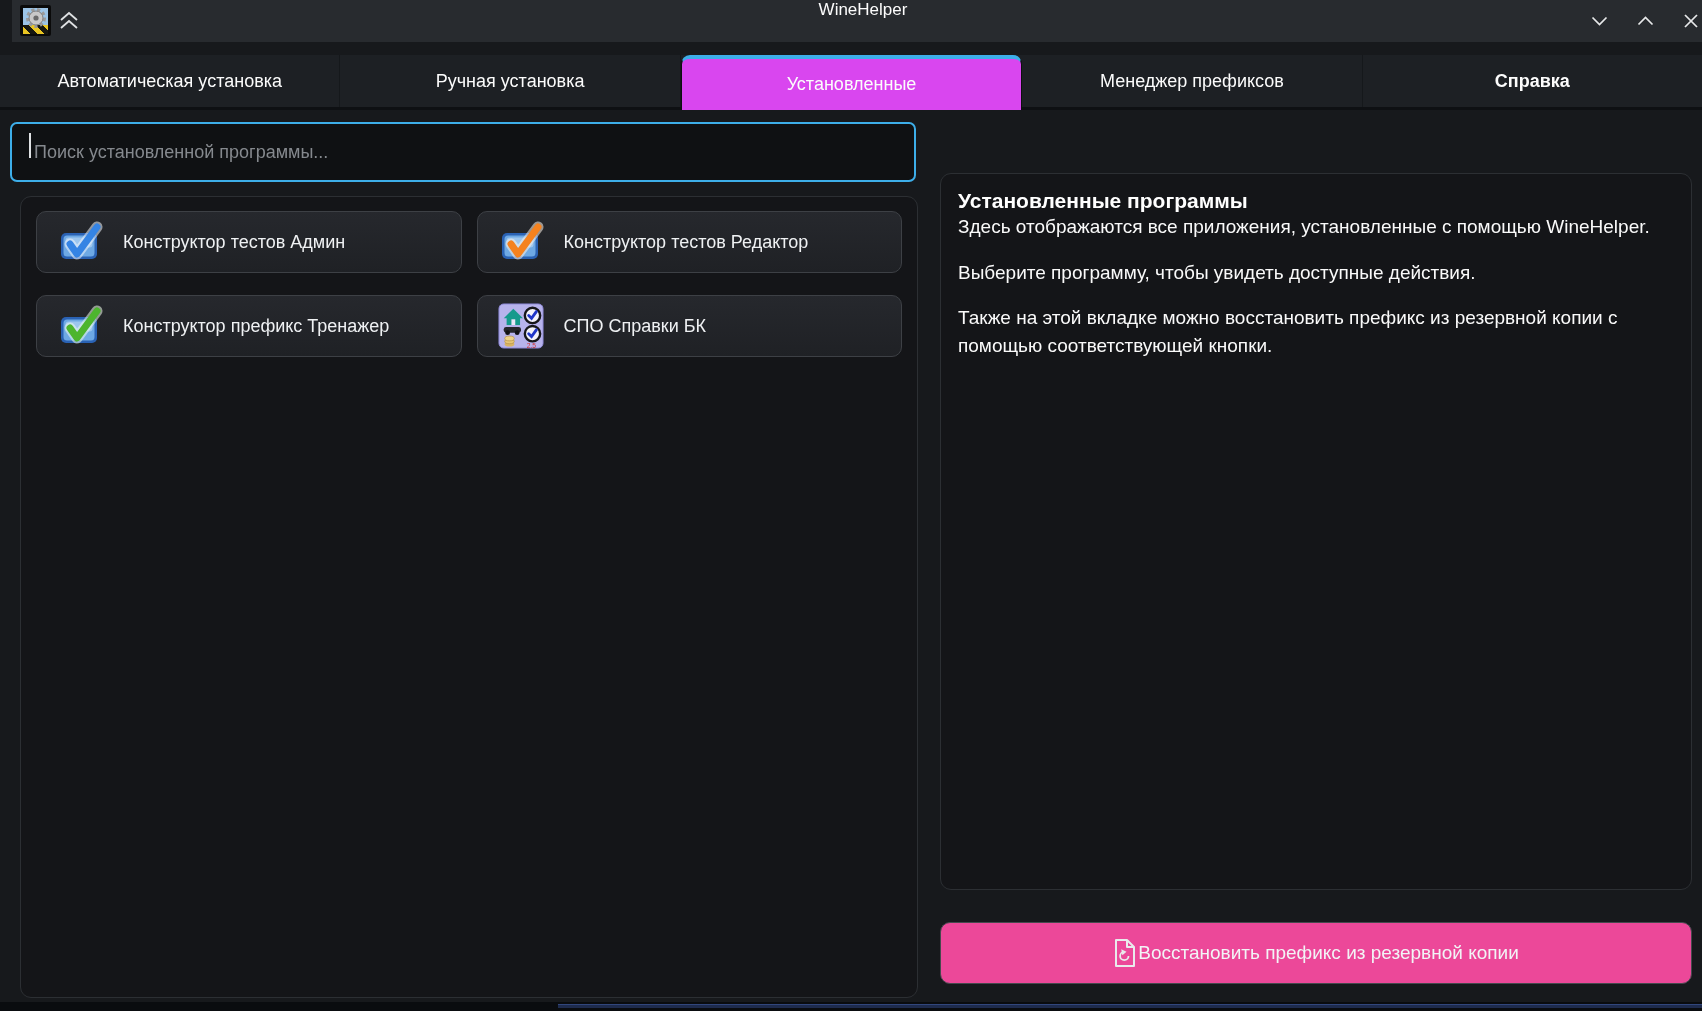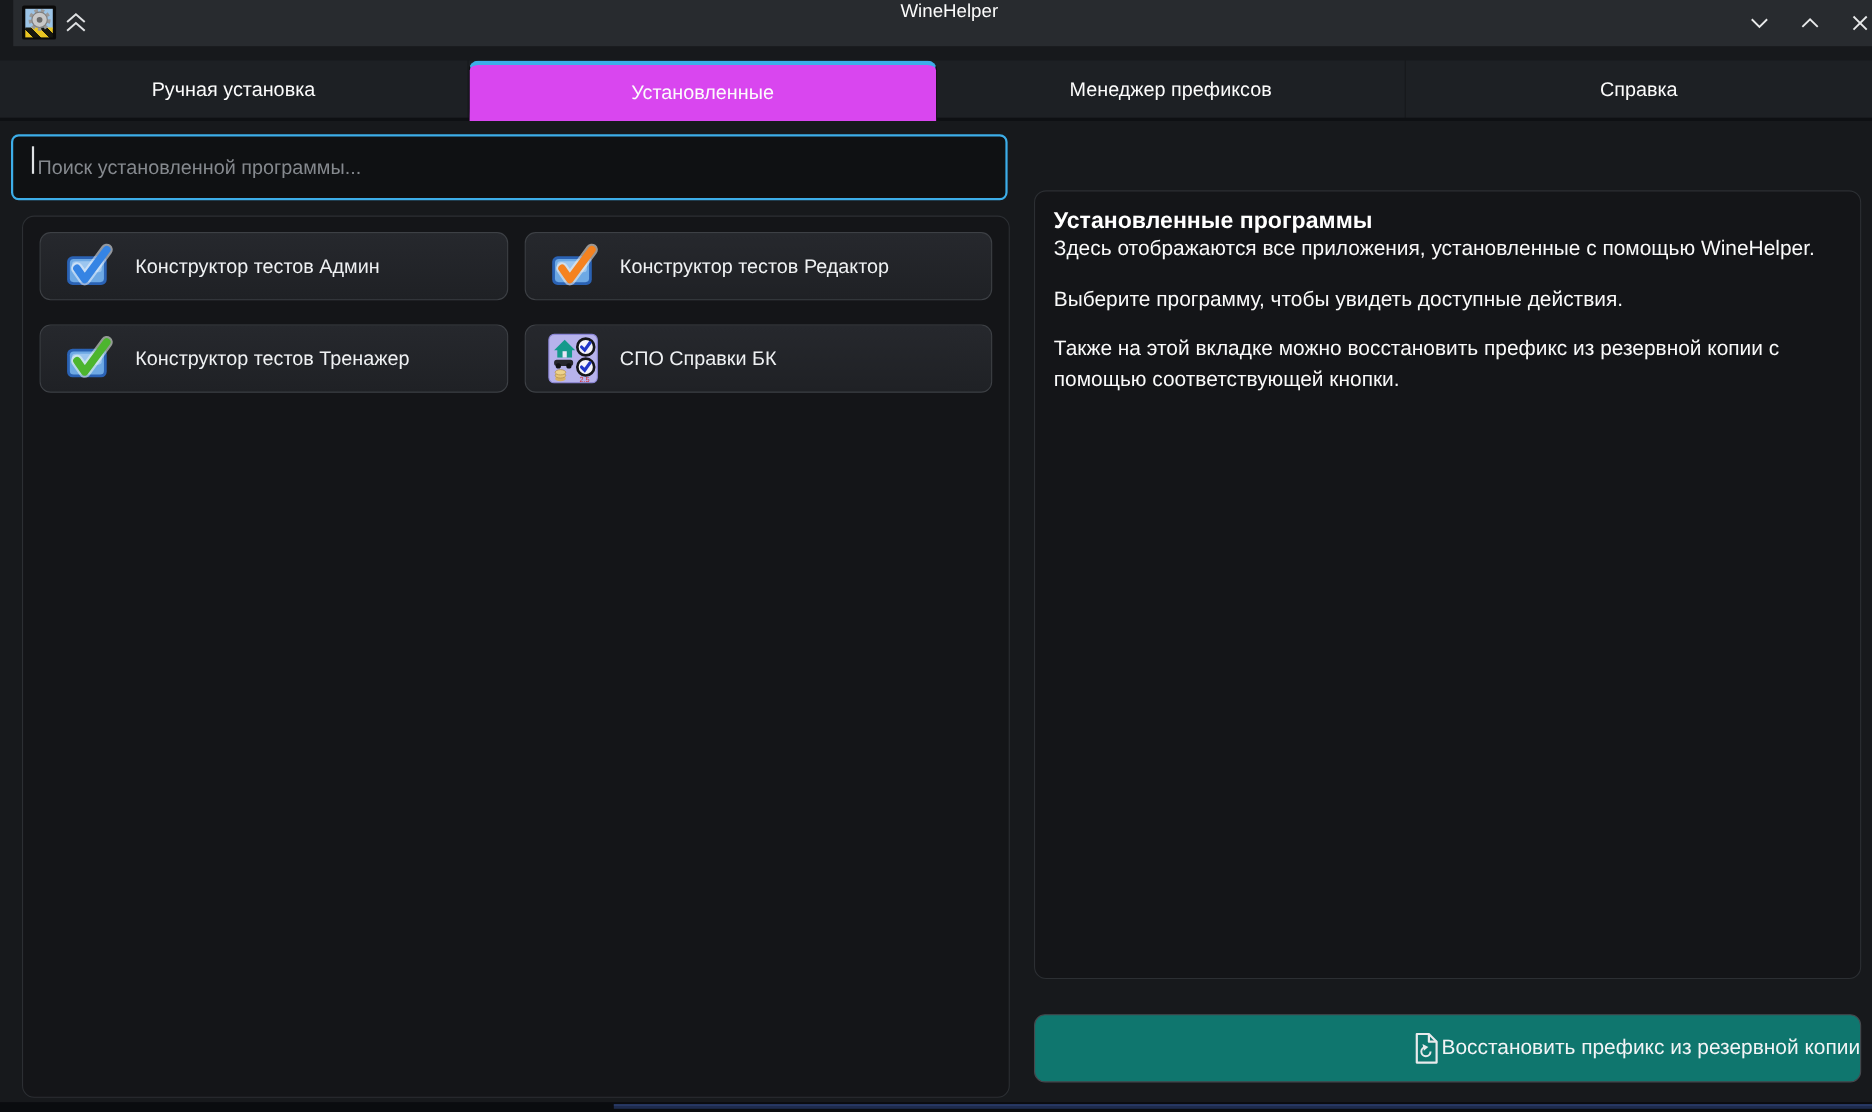--- a/index.html
+++ b/index.html
@@ -37,21 +37,21 @@
   .tabbar {
     position:absolute; top:55px; left:0; width:1702px; height:55px;
     display:flex; background:#1d2024;
     border-bottom:3px solid #0e1013;
   }
   .tab {
     flex:1 1 0; display:flex; align-items:center; justify-content:center;
     font-size:18px; color:#fcfcfc; position:relative;
     border-right:1px solid rgba(0,0,0,0.25);
   }
-  .tab:last-child { border-right:none; }
+  .tab:last-child { border-right:none;font-weight:bold; }
   .tab.active {
     background:#d946ef;
     border-top:4px solid #3daee9;
     border-left:1px solid #0e0f11;
     border-right:1px solid #0e0f11;
     border-radius:9px 9px 0 0;
     margin-bottom:-3px;
   }
 
   
@@ -92,22 +92,22 @@
     position:absolute; left:940px; top:173px; width:752px; height:717px;
     background:#141518; border:1px solid #2c2f33; border-radius:11px;
     padding:15px 17px;
   }
   .info-title { font-size:21px; font-weight:bold; color:#ffffff; }
   .info-p { font-size:19px; color:#fafafa; line-height:1.45; margin-bottom:18px; max-width:710px; }
 
   
   .restore-btn {
     position:absolute; left:940px; top:922px; width:752px; height:62px;
-    background:#0f766e; border:1px solid #46494e; border-radius:10px;
-    display:flex; align-items:center; justify-content:flex-end; gap:1px;
+    background:#ec4899; border:1px solid #46494e; border-radius:10px;
+    display:flex; align-items:center; justify-content:center; gap:1px;
     cursor:pointer;
   }
   .restore-btn .r-label { font-size:19px; color:#f2f4f6; }
 
   
   .bottom-strip { position:absolute; left:0; top:1002px; width:1702px; height:9px; background:#0a0c0f; }
   .bottom-strip .blue-edge { position:absolute; left:558px; right:0; top:2px; height:4px; background:#1e2b4d; border-top:1px solid #31467c; }
 
   svg { display:block; }
 </style>
@@ -145,20 +145,21 @@
     <div class="win-btn">
       <svg width="16" height="16" viewBox="0 0 16 16">
         <line x1="2" y1="2" x2="14" y2="14" stroke="#e8e9ea" stroke-width="1.7"></line>
         <line x1="14" y1="2" x2="2" y2="14" stroke="#e8e9ea" stroke-width="1.7"></line>
       </svg>
     </div>
   </div>
 </div>
 
 <div class="tabbar">
+  <div class="tab">Автоматическая установка</div>
   <div class="tab">Ручная установка</div>
   <div class="tab active">Установленные</div>
   <div class="tab">Менеджер префиксов</div>
   <div class="tab">Справка</div>
 </div>
 
 <div class="search-wrap">
   <input class="search-input" type="text" placeholder="Поиск установленной программы..." style="">
   <div class="caret"></div>
 </div>
@@ -194,21 +195,21 @@
   <div class="program-btn">
     <span class="p-icon">
       <svg width="46" height="46" viewBox="0 0 46 46">
         <rect x="4" y="14" width="36" height="26" rx="5" fill="#2a62b4"></rect>
         <rect x="6.5" y="16.5" width="31" height="21" rx="3.5" fill="#6ea9e4"></rect>
         <rect x="8.5" y="18.5" width="27" height="10" rx="3" fill="#9cc6ef"></rect>
         <path d="M13 25 L20 35 L40 8" fill="none" stroke="#eefbea" stroke-width="11" stroke-linecap="round" stroke-linejoin="round" opacity="0.55"></path>
         <path d="M13 25 L20 35 L40 8" fill="none" stroke-width="7" stroke-linecap="round" stroke-linejoin="round" stroke="#4db52e"></path>
       </svg>
     </span>
-    <span class="p-label">Конструктор тестов Тренажер</span>
+    <span class="p-label">Конструктор префикс Тренажер</span>
   </div>
 
   <div class="program-btn">
     <span class="p-icon">
       <svg width="48" height="48" viewBox="0 0 48 48">
         <rect x="1" y="1" width="46" height="46" rx="5" fill="#b7b3ec" stroke="#8d88d8" stroke-width="1"></rect>
         <polygon points="6,16 16,6 26,16" fill="#159a8c"></polygon>
         <rect x="9" y="14" width="14" height="9" fill="#159a8c"></rect>
         <rect x="14" y="17" width="4" height="6" fill="#e9e6f8"></rect>
         <rect x="6" y="25" width="18" height="6" rx="2.5" fill="#26262c"></rect>

